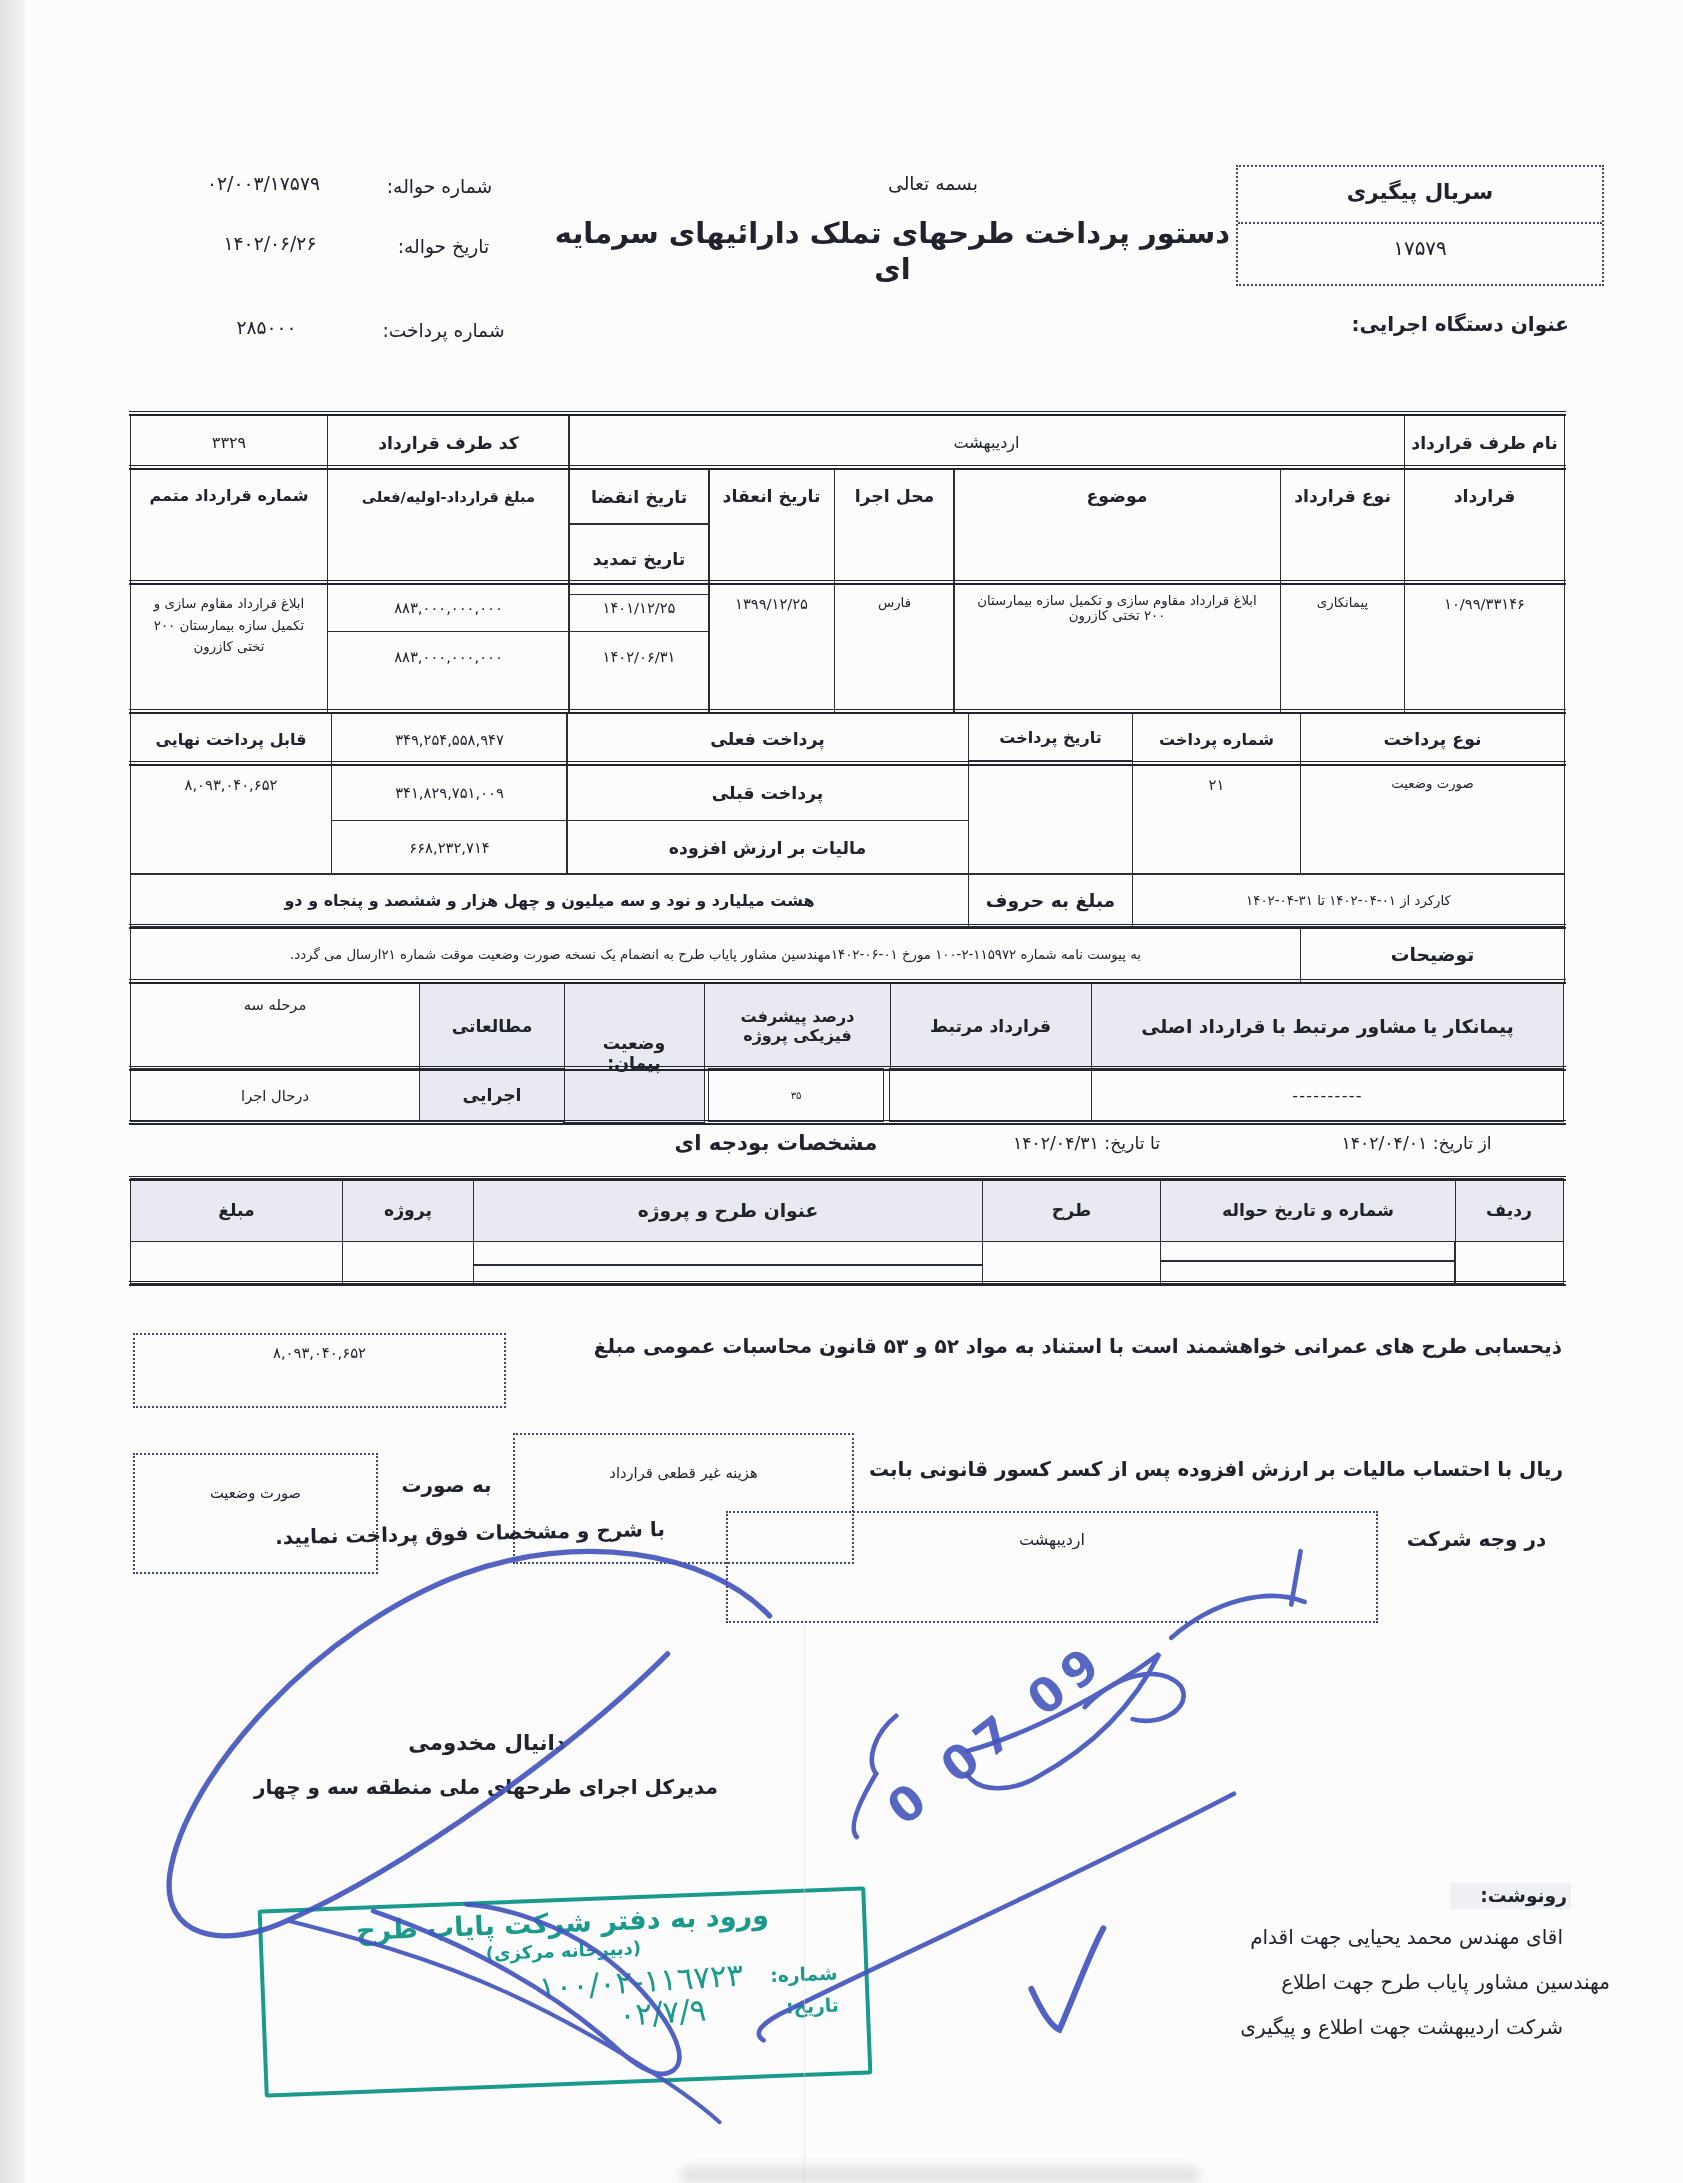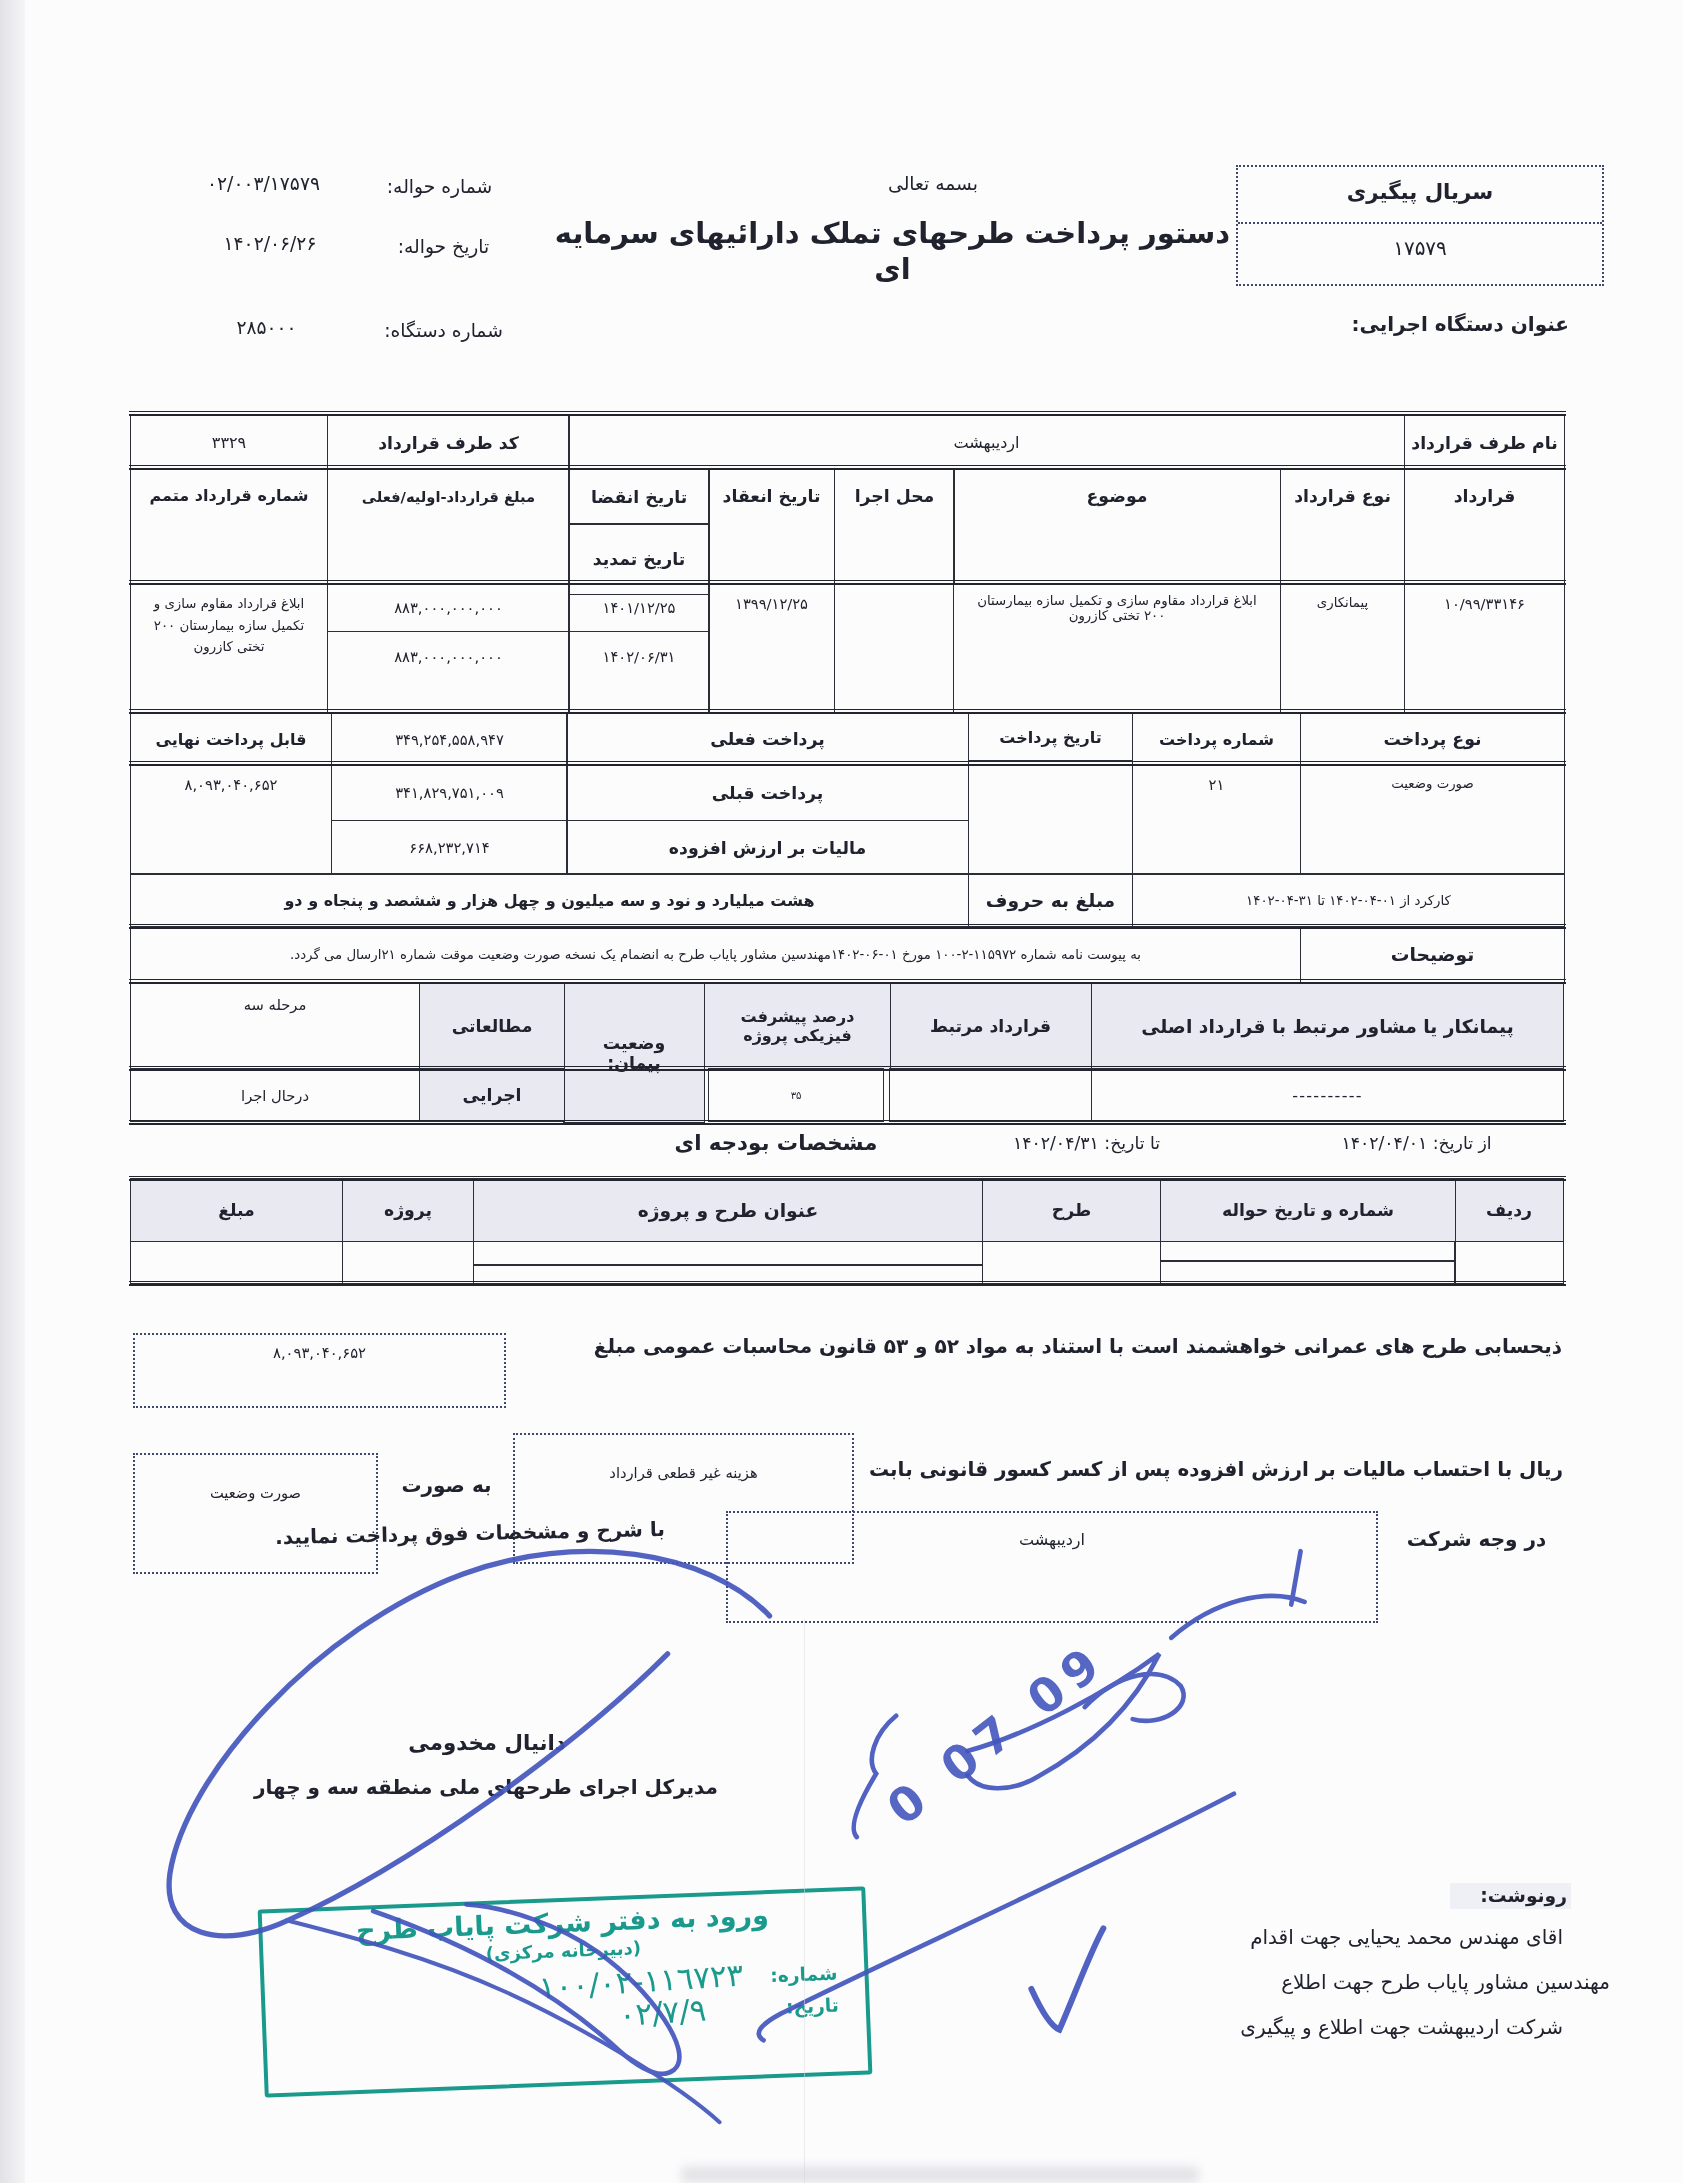--- a/index.html
+++ b/index.html
@@ -57,41 +57,42 @@
   <div class="t c" style="left:370px;top:235px;width:147px;font-size:18.7px;">تاریخ حواله:</div>
   <div class="t c" style="left:190px;top:232px;width:160px;font-size:18.7px;">۱۴۰۲/۰۶/۲۶</div>
 
   <div class="dotbox" style="left:1236px;top:165px;width:368px;height:121px;padding-top:0;">
     <div style="position:absolute;left:0;top:55px;width:100%;border-top:2px dotted #3d4770;"></div>
     <div class="t c b" style="left:0;top:12px;width:100%;font-size:21.3px;">سریال پیگیری</div>
     <div class="t c" style="left:0;top:69px;width:100%;font-size:20px;">۱۷۵۷۹</div>
   </div>
 
   <div class="t r b" style="left:1276px;top:312px;width:293px;font-size:20px;">عنوان دستگاه اجرایی:</div>
-  <div class="t c" style="left:360px;top:319px;width:167px;font-size:18.7px;">شماره دستگاه:</div>
+  <div class="t c" style="left:360px;top:319px;width:167px;font-size:18.7px;">شماره پرداخت:</div>
   <div class="t c" style="left:200px;top:316px;width:133px;font-size:18.7px;">۲۸۵۰۰۰</div>
 
   <div class="cell b" style="left:1404px;top:415px;width:161px;height:55px;font-size:17.3px;">نام طرف قرارداد</div>
   <div class="cell" style="left:568px;top:415px;width:837px;height:55px;">اردیبهشت</div>
   <div class="cell b" style="left:327px;top:415px;width:243px;height:55px;font-size:17.3px;">کد طرف قرارداد</div>
   <div class="cell" style="left:130px;top:415px;width:198px;height:55px;">۳۳۲۹</div>
 
   <div class="cell b" style="left:1404px;top:468px;width:161px;height:117px;align-items:flex-start;padding-top:17.3px;font-size:17.3px;">قرارداد</div>
   <div class="cell b" style="left:1280px;top:468px;width:125px;height:117px;align-items:flex-start;padding-top:17.3px;font-size:17.3px;">نوع قرارداد</div>
   <div class="cell b" style="left:953px;top:468px;width:328px;height:117px;align-items:flex-start;padding-top:17.3px;font-size:17.3px;">موضوع</div>
   <div class="cell b" style="left:834px;top:468px;width:121px;height:117px;align-items:flex-start;padding-top:17.3px;font-size:17.3px;">محل اجرا</div>
   <div class="cell b" style="left:708px;top:468px;width:127px;height:117px;align-items:flex-start;padding-top:17.3px;font-size:17.3px;">تاریخ انعقاد</div>
   <div class="cell b" style="left:568px;top:468px;width:142px;height:57px;font-size:17.3px;">تاریخ انقضا</div>
   <div class="cell b" style="left:568px;top:523px;width:142px;height:72px;font-size:17.3px;">تاریخ تمدید</div>
   <div class="cell b small" style="left:327px;top:468px;width:243px;height:117px;align-items:flex-start;padding-top:18.7px;font-size:14.7px;">مبلغ قرارداد-اولیه/فعلی</div>
   <div class="cell b" style="left:130px;top:468px;width:198px;height:117px;align-items:flex-start;padding-top:17.3px;font-size:16px;">شماره قرارداد متمم</div>
 
   <div class="cell top" style="left:1404px;top:583px;width:161px;height:131px;font-size:14.7px;">۱۰/۹۹/۳۳۱۴۶</div>
   <div class="cell top small" style="left:1280px;top:583px;width:125px;height:131px;">پیمانکاری</div>
   <div class="cell top small" style="left:953px;top:583px;width:328px;height:131px;padding:9.3px 13.3px;">ابلاغ قرارداد مقاوم سازی و تکمیل سازه بیمارستان ۲۰۰ تختی کازرون</div>
+  <div class="cell top small" style="left:834px;top:583px;width:121px;height:131px;">فارس</div>
   <div class="cell top small" style="left:708px;top:583px;width:127px;height:131px;font-size:14.7px;text-align:right;">۱۳۹۹/۱۲/۲۵</div>
   <div class="cell small" style="left:568px;top:583px;width:142px;height:49px;font-size:14.7px;">۱۴۰۱/۱۲/۲۵</div>
   <div class="cell top small" style="left:568px;top:631px;width:142px;height:83px;font-size:14.7px;padding-top:16px;">۱۴۰۲/۰۶/۳۱</div>
   <div class="cell small" style="left:327px;top:583px;width:243px;height:49px;font-size:14.7px;">۸۸۳,۰۰۰,۰۰۰,۰۰۰</div>
   <div class="cell top small" style="left:327px;top:631px;width:243px;height:83px;font-size:14.7px;padding-top:16px;">۸۸۳,۰۰۰,۰۰۰,۰۰۰</div>
   <div class="cell top small" style="left:130px;top:583px;width:198px;height:131px;padding:9.3px 10.7px;line-height:1.6;">ابلاغ قرارداد مقاوم سازی و تکمیل سازه بیمارستان ۲۰۰ تختی کازرون</div>
 
   <div class="cell b" style="left:1300px;top:713px;width:265px;height:52px;font-size:17.3px;">نوع پرداخت</div>
   <div class="cell b" style="left:1132px;top:713px;width:169px;height:52px;font-size:16px;">شماره پرداخت</div>
   <div class="cell b" style="left:968px;top:713px;width:165px;height:48px;font-size:16px;">تاریخ پرداخت</div>

